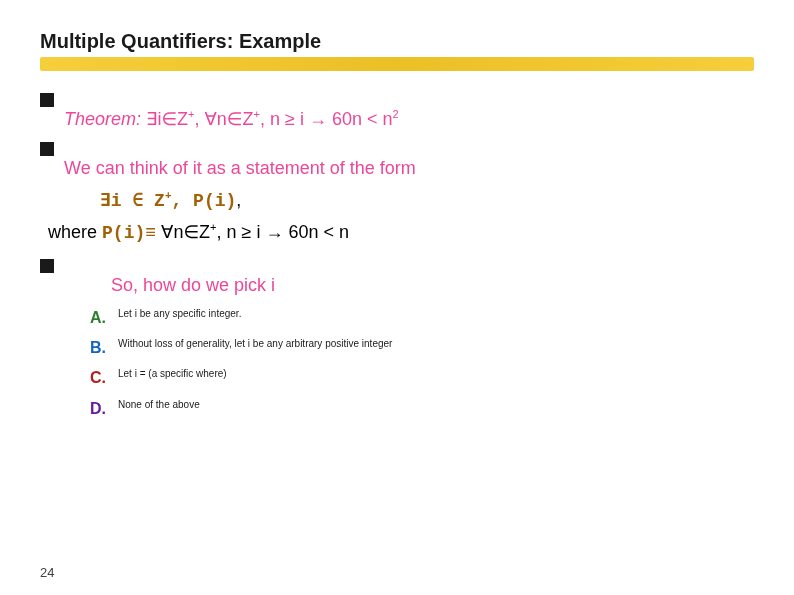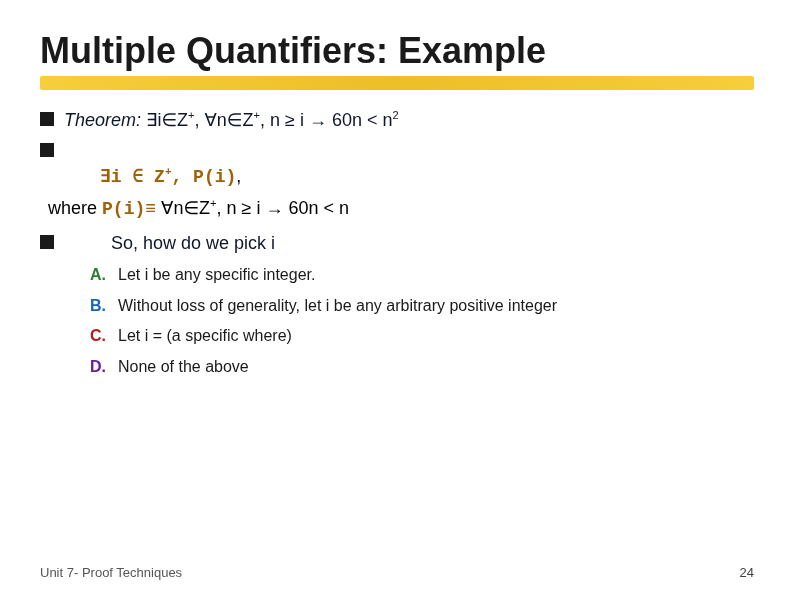--- a/index.html
+++ b/index.html
@@ -11,21 +11,21 @@
       overflow: hidden;
       position: relative;
     }
     .slide {
       width: 794px;
       height: 595px;
       padding: 30px 40px 20px 40px;
       position: relative;
     }
     .title {
-      font-size: 36px;
+      font-size: 20px;
       font-weight: bold;
       color: #1a1a1a;
       margin-bottom: 4px;
     }
     .highlight-bar {
       height: 14px;
       background: linear-gradient(to right, #f5c518, #e8b400, #f5c518);
       margin-bottom: 18px;
       opacity: 0.85;
       border-radius: 2px;
@@ -38,22 +38,23 @@
     .bullet-square {
       width: 14px;
       height: 14px;
       background: #1a1a1a;
       margin-right: 10px;
       margin-top: 4px;
       flex-shrink: 0;
     }
     .bullet-text {
       font-size: 18px;
-      color: #0f172a;
+      color: #ec4899;
       line-height: 1.4;
+      margin-top: 18px;
     }
     .mono {
       font-family: 'Courier New', Courier, monospace;
       color: #a16207;
       font-weight: bold;
     }
     .indent-block {
       margin-left: 60px;
       margin-bottom: 4px;
     }
@@ -73,21 +74,21 @@
     .option-line {
       font-size: 16px;
       line-height: 1.4;
       display: flex;
       align-items: flex-start;
     }
     .option-letter-a { color: #2e7d32; font-size: 16px; font-weight: bold; margin-right: 8px; min-width: 20px; }
     .option-letter-b { color: #1565c0; font-size: 16px; font-weight: bold; margin-right: 8px; min-width: 20px; }
     .option-letter-c { color: #b71c1c; font-size: 16px; font-weight: bold; margin-right: 8px; min-width: 20px; }
     .option-letter-d { color: #6a1b9a; font-size: 16px; font-weight: bold; margin-right: 8px; min-width: 20px; }
-    .option-text { font-size: 16px; color: #1a1a1a; }
+    .option-text { font-size: 10px; color: #1a1a1a; }
     .footer {
       position: absolute;
       bottom: 15px;
       left: 40px;
       right: 40px;
       display: flex;
       justify-content: space-between;
       align-items: center;
     }
     .footer-left { font-size: 13px; color: #555; }
@@ -107,20 +108,23 @@
 
   <div class="bullet-line">
     <div class="bullet-square"></div>
     <div class="bullet-text">
       <em>Theorem:</em> ∃i∈Z<sup>+</sup>, ∀n∈Z<sup>+</sup>, n ≥ i → 60n &lt; n<sup>2</sup>
     </div>
   </div>
 
   <div class="bullet-line">
     <div class="bullet-square"></div>
+    <div class="bullet-text">
+      We can think of it as a statement of the form
+    </div>
   </div>
 
   <div class="indent-block">
     <div class="indent-line">
       <span class="mono">∃i ∈ Z<sup>+</sup>, P(i)</span><span>,</span>
     </div>
   </div>
 
   <div class="where-line">
     <span>where </span><span class="mono">P(i)≡</span>
@@ -156,17 +160,16 @@
   </div>
 
   <div class="option-block">
     <div class="option-line">
       <span class="option-letter-d">D.</span>
       <span class="option-text">None of the above</span>
     </div>
   </div>
 
   <div class="footer">
-    <span class="footer-left">Unit 7- Proof Techniques</span>
     <span class="footer-right">24</span>
   </div>
 
 </div>
 
 </body></html>

